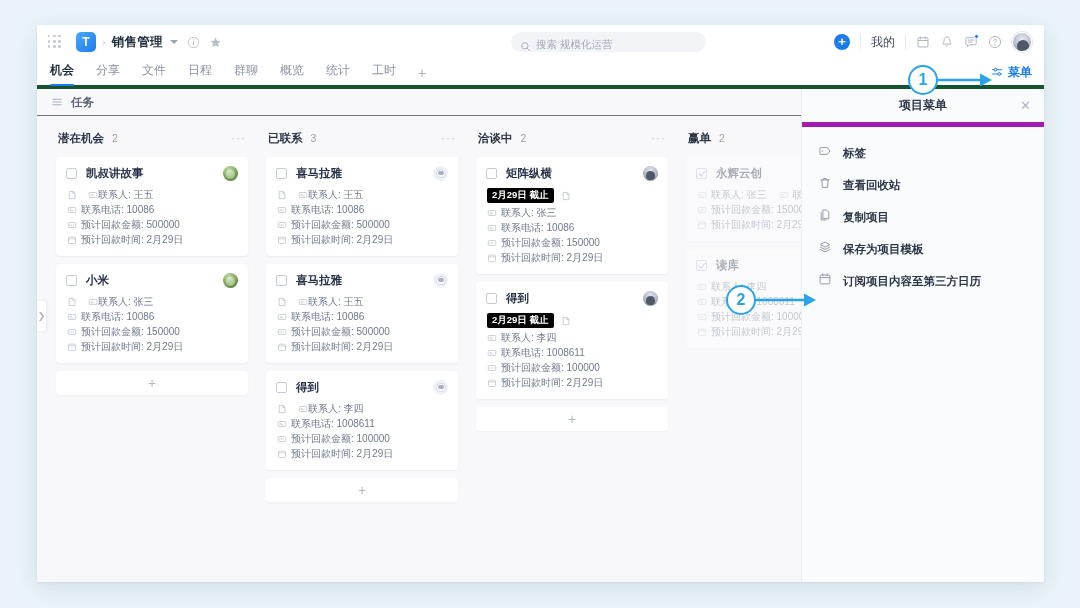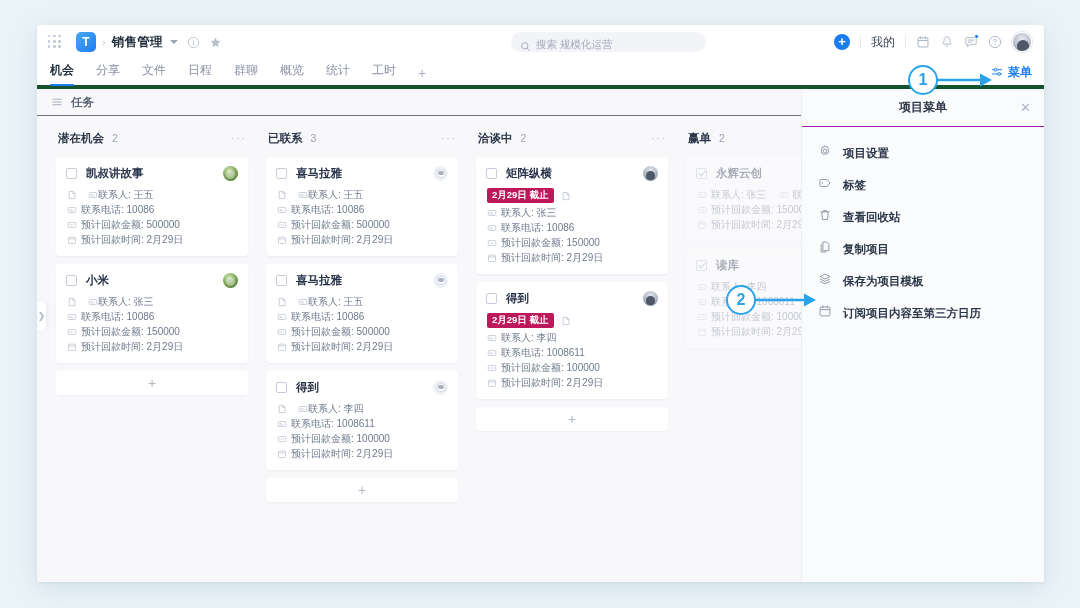--- a/index.html
+++ b/index.html
@@ -108,39 +108,39 @@
   .av-dark { background: radial-gradient(circle at 50% 30%, #e3e7ee 0%, #aeb6c4 55%, #6e7887 100%); }
   .av-dark::after { content:""; position:absolute; left:3px; top:5px; width:9px; height:9px;
     border-radius:50% 50% 45% 45%; background:#4e5866; }
 
   .card-rows { margin-top: 6px; padding-left: 1px; }
   .crow { display: flex; align-items: center; gap: 4px; height: 15px; }
   .crow .t { font-size: 10px; color: #6f7a8d; white-space: nowrap; }
   .crow.first { gap: 0; }
   .crow.first .note-ic { margin-right: 11px; }
   .mini-ic { color: #b6bdcb; display: inline-flex; flex: 0 0 auto; }
-  .due-badge { display: inline-flex; align-items: center; background: #be185d;
+  .due-badge { display: inline-flex; align-items: center; background: #000000;
     color: #fff; font-size: 9.5px; font-weight: bold; border-radius: 2px;
     padding: 2px 5px; line-height: 1.1; white-space: nowrap; }
   .due-row { display: flex; align-items: center; gap: 7px; height: 17px; margin-bottom: 1px; }
 
   .add-card { height: 24px; background: #fff; border-radius: 4px;
     display: flex; align-items: center; justify-content: center;
     color: #b0b8c6; font-size: 14px; box-shadow: 0 1px 2px rgba(60,80,120,.05); }
 
   .collapse-handle { position: absolute; left: 0; top: 212px; width: 9px; height: 30px;
     background: #fff; border-radius: 0 4px 4px 0; box-shadow: 1px 0 3px rgba(60,80,120,.10);
     display: flex; align-items: center; justify-content: center;
     color: #aeb6c7; font-size: 9px; }
 
   
   .panel { width: 243px; flex: 0 0 243px; background: #fafbfd;
     border-left: 1px solid #eceef4; }
   .panel-head { height: 38px; display: flex; align-items: center; justify-content: center;
-    position: relative; border-bottom: 1px solid #a21caf; }
+    position: relative; border-bottom: 5px solid #a21caf; }
   .panel-title { font-size: 12px; font-weight: bold; color: #2b3648; }
   .panel-close { position: absolute; right: 13px; color: #aeb6c5; font-size: 13px; }
   .menu-list { padding: 9px 0 0 0; }
   .menu-item { display: flex; align-items: flex-start; gap: 11px; padding: 7px 0 7px 16px;
     min-height: 28px; }
   .menu-item .mtxt { font-size: 11.5px; color: #2b3648; font-weight: bold; line-height: 14px; }
   .menu-item .msub { font-size: 9.5px; color: #aab1bf; margin-top: 2px; font-weight: normal; }
   .menu-item .mico { color: #8f97a6; display: inline-flex; margin-top: 1px; flex: 0 0 14px; }
 
   
@@ -767,29 +767,20 @@
       <div class="collapse-handle">❯</div>
     </div>
 
     <div class="panel">
       <div class="panel-head">
         <span class="panel-title">项目菜单</span>
         <span class="panel-close">✕</span>
       </div>
       <div class="menu-list">
 
-        <div class="menu-item">
-          <span class="mico">
-              <svg width="14" height="14" viewBox="0 0 16 16">
-                <circle cx="8" cy="8" r="2.2" fill="none" stroke="currentColor" stroke-width="1.1"></circle>
-                <path d="M8 1.9l.9 1.3 1.6-.3.3 1.6 1.5.6-.6 1.5.9 1.3-1.2 1.1.2 1.6-1.6.2-.8 1.4-1.4-.7-1.4.7-.8-1.4-1.6-.2.2-1.6L3.4 8.1l.9-1.3-.6-1.5 1.5-.6.3-1.6 1.6.3z" fill="none" stroke="currentColor" stroke-width="1"></path>
-              </svg>
-            </span>
-          <span><span class="mtxt">项目设置</span></span>
-        </div>
 
         <div class="menu-item">
           <span class="mico">
               <svg width="14" height="14" viewBox="0 0 16 16">
                 <path d="M2.2 5.4a1.3 1.3 0 011.3-1.3h7.1l3 3.9-3 3.9H3.5a1.3 1.3 0 01-1.3-1.3z" fill="none" stroke="currentColor" stroke-width="1.1"></path>
                 <circle cx="5" cy="8" r=".8" fill="currentColor"></circle>
               </svg>
             </span>
           <span><span class="mtxt">标签</span></span>
         </div>

